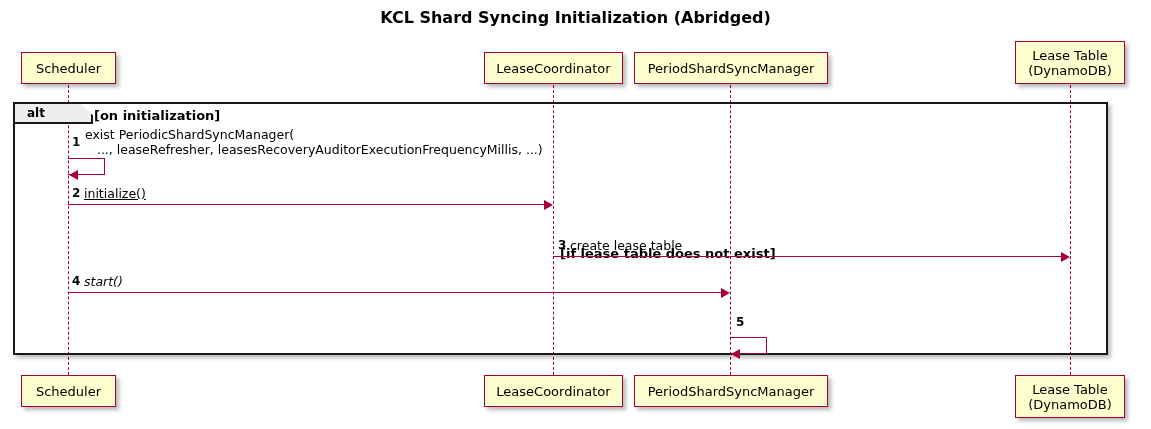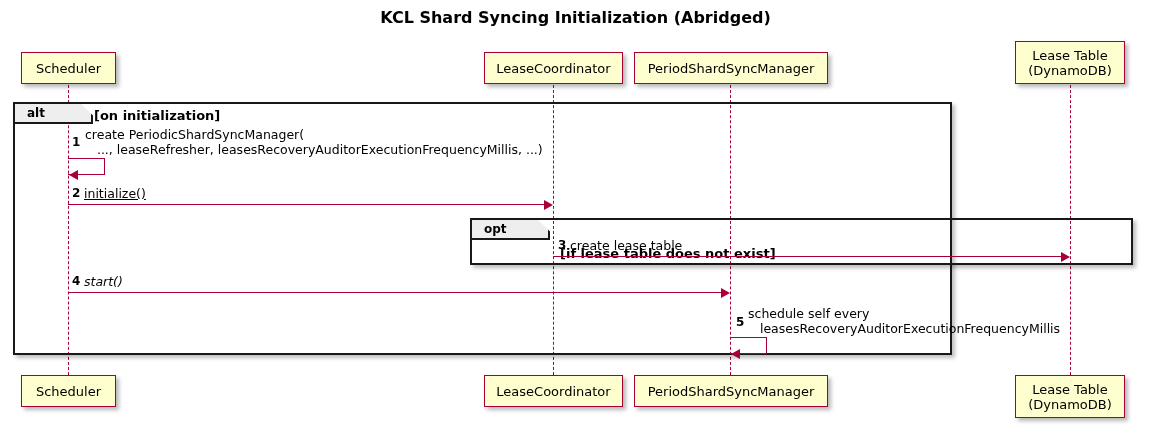--- a/index.html
+++ b/index.html
@@ -168,50 +168,45 @@
     <span>LeaseCoordinator</span>
   </div>
   <div class="participant" style="left:634px; top:375px; width:194px; height:32px;">
     <span>PeriodShardSyncManager</span>
   </div>
   <div class="participant" style="left:1015px; top:375px; width:110px; height:43px;">
     <span>Lease Table
 (DynamoDB)</span>
   </div>
 
-  <div class="frame" style="left:13px; top:102px; width:939px; height:253px;">
+  <div class="frame" style="left:13px; top:102px; width:1095px; height:253px;">
     <div class="frame-tab" style="width:78px;">alt</div>
   </div>
   <div class="frame-label" style="left:94px; top:108px;">[on initialization]</div>
 
   <div class="msg-num" style="left:72px; top:135px;">1</div>
-  <div class="msg-text" style="left:85px; top:127px;">create PeriodicShardSyncManager(
+  <div class="msg-text" style="left:85px; top:127px;">exist PeriodicShardSyncManager(
    ..., leaseRefresher, leasesRecoveryAuditorExecutionFrequencyMillis, ...)</div>
   <div class="self-loop" style="left:68px; top:158px; width:37px; height:17px;"></div>
   <div class="arrowhead left" style="left:69px; top:170px;"></div>
 
   <div class="msg-num" style="left:72px; top:186px;">2</div>
   <div class="msg-text" style="left:84px; top:186px;text-decoration:underline;">initialize()</div>
   <div class="msg-line" style="left:68px; top:204px; width:477px;"></div>
   <div class="arrowhead right" style="left:544px; top:200px;"></div>
 
-  <div class="frame" style="left:470px; top:218px; width:663px; height:47px;">
-    <div class="frame-tab" style="width:78px;">opt</div>
-  </div>
   <div class="frame-label" style="left:560px; top:246px; top:246px;">[if lease table does not exist]</div>
 
   <div class="msg-num" style="left:558px; top:238px;">3</div>
   <div class="msg-text" style="left:570px; top:238px;">create lease table</div>
   <div class="msg-line" style="left:553px; top:256px; width:509px;"></div>
   <div class="arrowhead right" style="left:1061px; top:252px;"></div>
 
   <div class="msg-num" style="left:72px; top:274px;">4</div>
   <div class="msg-text" style="left:84px; top:274px;font-style:italic;">start()</div>
   <div class="msg-line" style="left:68px; top:292px; width:654px;"></div>
   <div class="arrowhead right" style="left:721px; top:288px;"></div>
 
   <div class="msg-num" style="left:736px; top:315px;">5</div>
-  <div class="msg-text" style="left:748px; top:306px;">schedule self every
-   leasesRecoveryAuditorExecutionFrequencyMillis</div>
   <div class="self-loop" style="left:730px; top:337px; width:37px; height:17px;"></div>
   <div class="arrowhead left" style="left:731px; top:349px;"></div>
 
 </div>
 
 </body></html>

